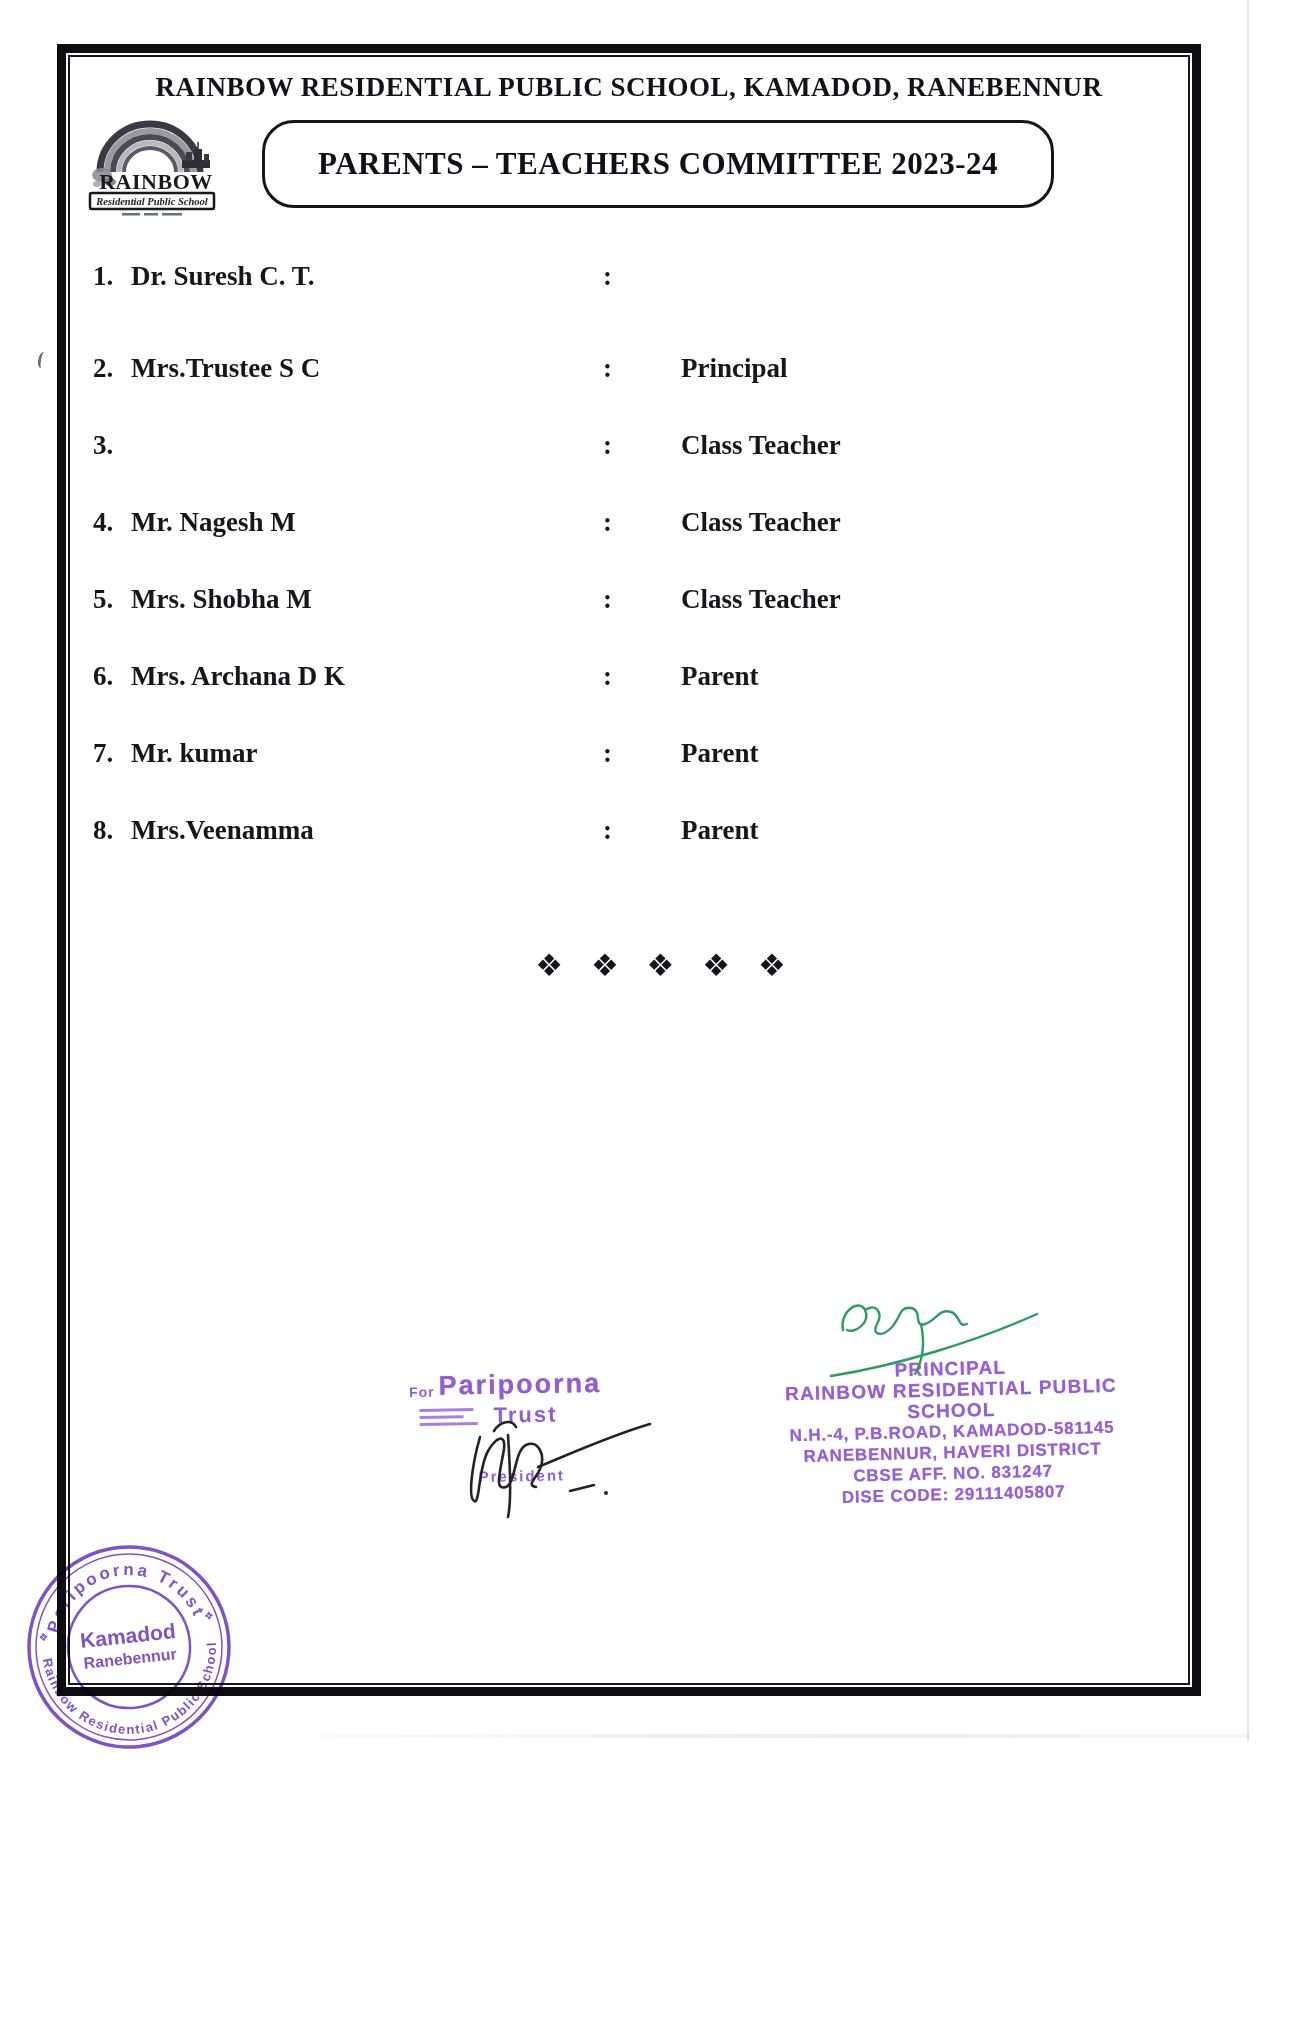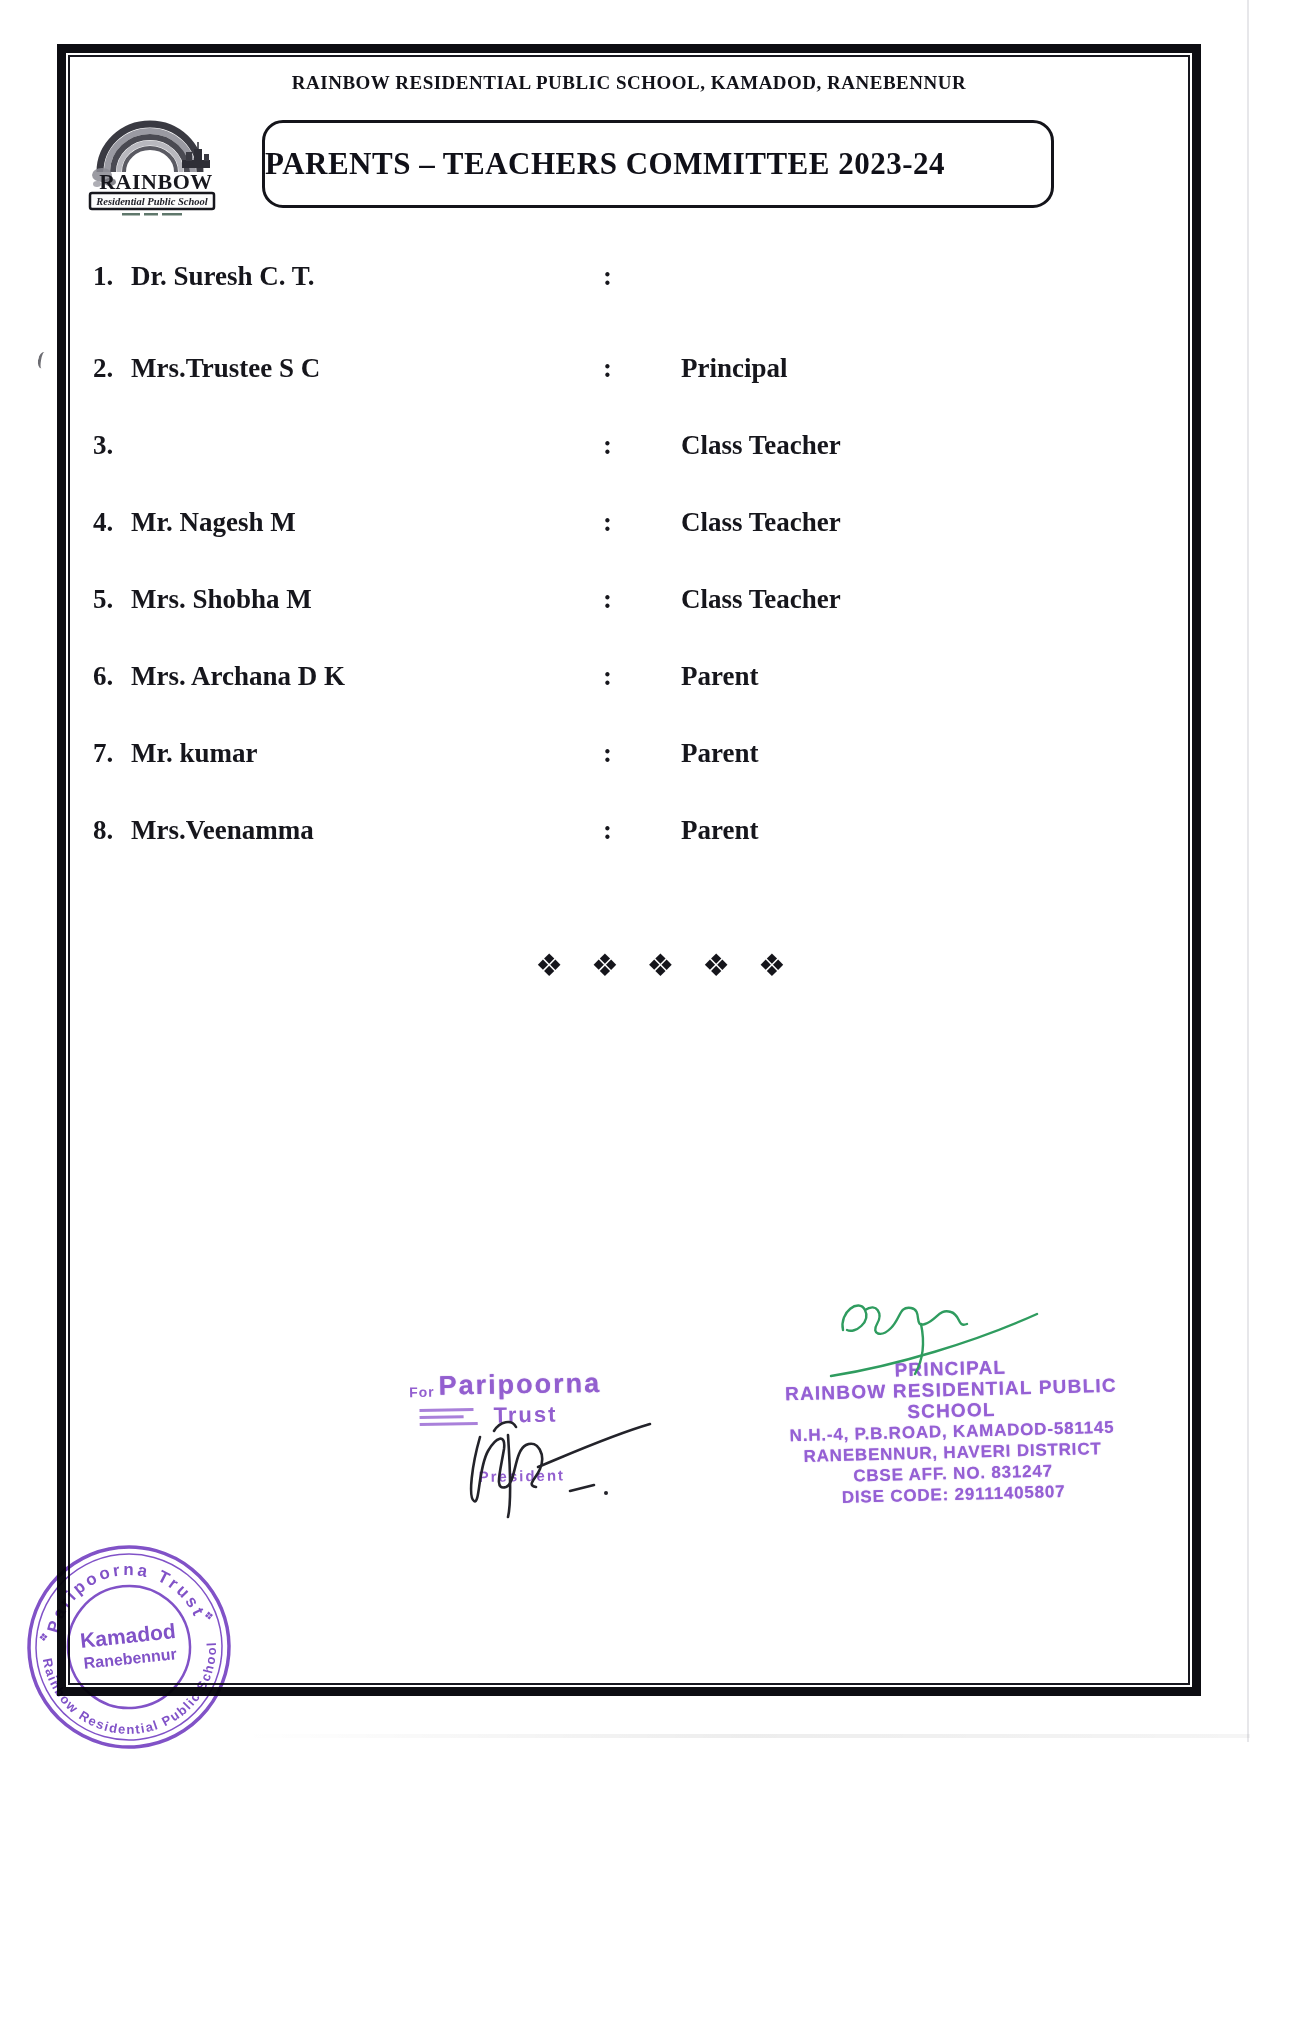--- a/index.html
+++ b/index.html
@@ -11,28 +11,28 @@
   .paper-edge-bottom{position:absolute;left:240px;top:1734px;width:1010px;height:4px;
        background:linear-gradient(to right,rgba(0,0,0,0),rgba(0,0,0,.07),rgba(0,0,0,.04));}
   .stray-mark{position:absolute;left:38px;top:352px;width:7px;height:17px;
        border-left:3px solid #3c3c44;border-radius:60% 0 0 60%;transform:rotate(10deg);opacity:.75;}
 
   
   .frame{position:absolute;left:57px;top:44px;width:1126px;height:1634px;border:9px solid #0d0d12;z-index:1;}
   .frame-inner{position:absolute;inset:2px;border:2px solid #16161e;pointer-events:none;}
 
   .school-header{position:absolute;left:0;top:19px;width:100%;text-align:center;
-       font-size:19px;font-weight:bold;letter-spacing:.5px;color:#121219;}
+       font-size:27px;font-weight:bold;letter-spacing:.5px;color:#121219;}
 
   
   .logo{position:absolute;left:22px;top:59px;width:128px;height:108px;}
 
   
   .title-box{position:absolute;left:196px;top:67px;width:786px;height:82px;
-       border:3px solid #14141a;border-radius:21px;display:flex;align-items:center;justify-content:flex-start;}
+       border:3px solid #14141a;border-radius:32px;display:flex;align-items:center;justify-content:center;}
   .title-box .t{font-size:31px;font-weight:bold;letter-spacing:.5px;color:#101018;}
 
   
   .list{position:absolute;left:23px;top:200px;width:1080px;}
   .prow{position:relative;height:46px;margin-bottom:31px;font-size:27px;font-weight:bold;line-height:46px;}
   .prow.tall{height:92px;margin-bottom:0;}
   .prow .num{position:absolute;left:4px;top:0;}
   .prow .name{position:absolute;left:42px;top:0;text-align:right;}
   .prow .colon{position:absolute;left:514px;top:0;}
   .prow .role{position:absolute;left:592px;top:0;width:430px;line-height:46px;}

